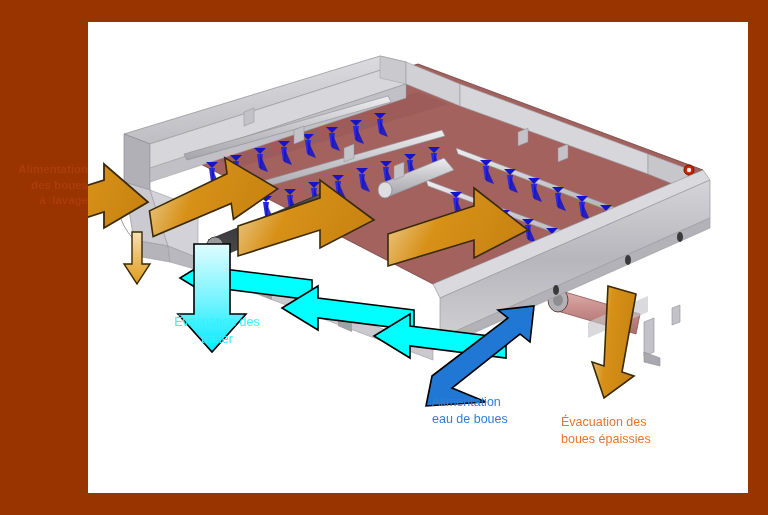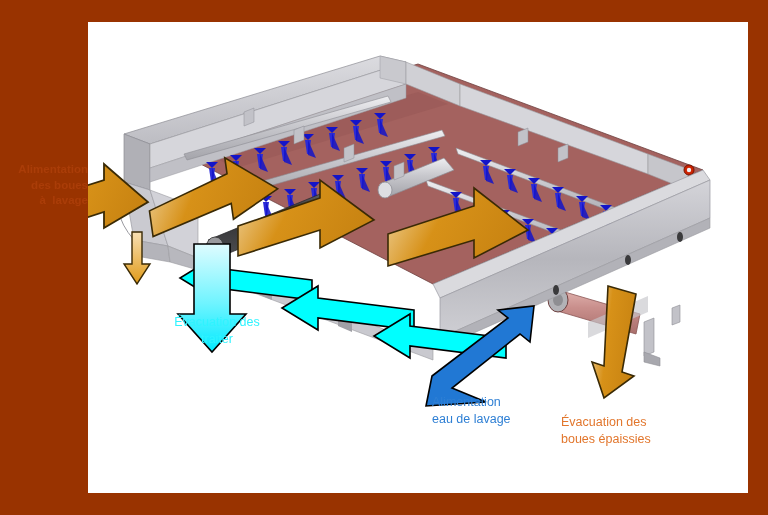--- a/index.html
+++ b/index.html
@@ -370,17 +370,17 @@
         <polygon points="430,110 440,106 440,120 430,124" fill="#c2c2c8" stroke="#8d8d94" stroke-width="0.5"></polygon>
         <polygon points="470,126 480,122 480,136 470,140" fill="#c2c2c8" stroke="#8d8d94" stroke-width="0.5"></polygon>
       </g>
     </svg>
   </div>
 
   <div class="lbl" id="lbl-feed"><span>Alimentation</span><br><span>des boues</span><br><span>à  lavage</span></div>
 
   <div class="lbl" id="lbl-filtrat"><span>Évacuation des</span><br><span>traiter</span></div>
 
-  <div class="lbl" id="lbl-lavage"><span>Alimentation</span><br><span>eau de lavage</span></div>
+  <div class="lbl" id="lbl-lavage"><span>Alimentation</span><br><span>eau de boues</span></div>
 
   <div class="lbl" id="lbl-epaissies"><span>Évacuation des</span><br><span>boues épaissies</span></div>
 
 </div>
 
 </body></html>

